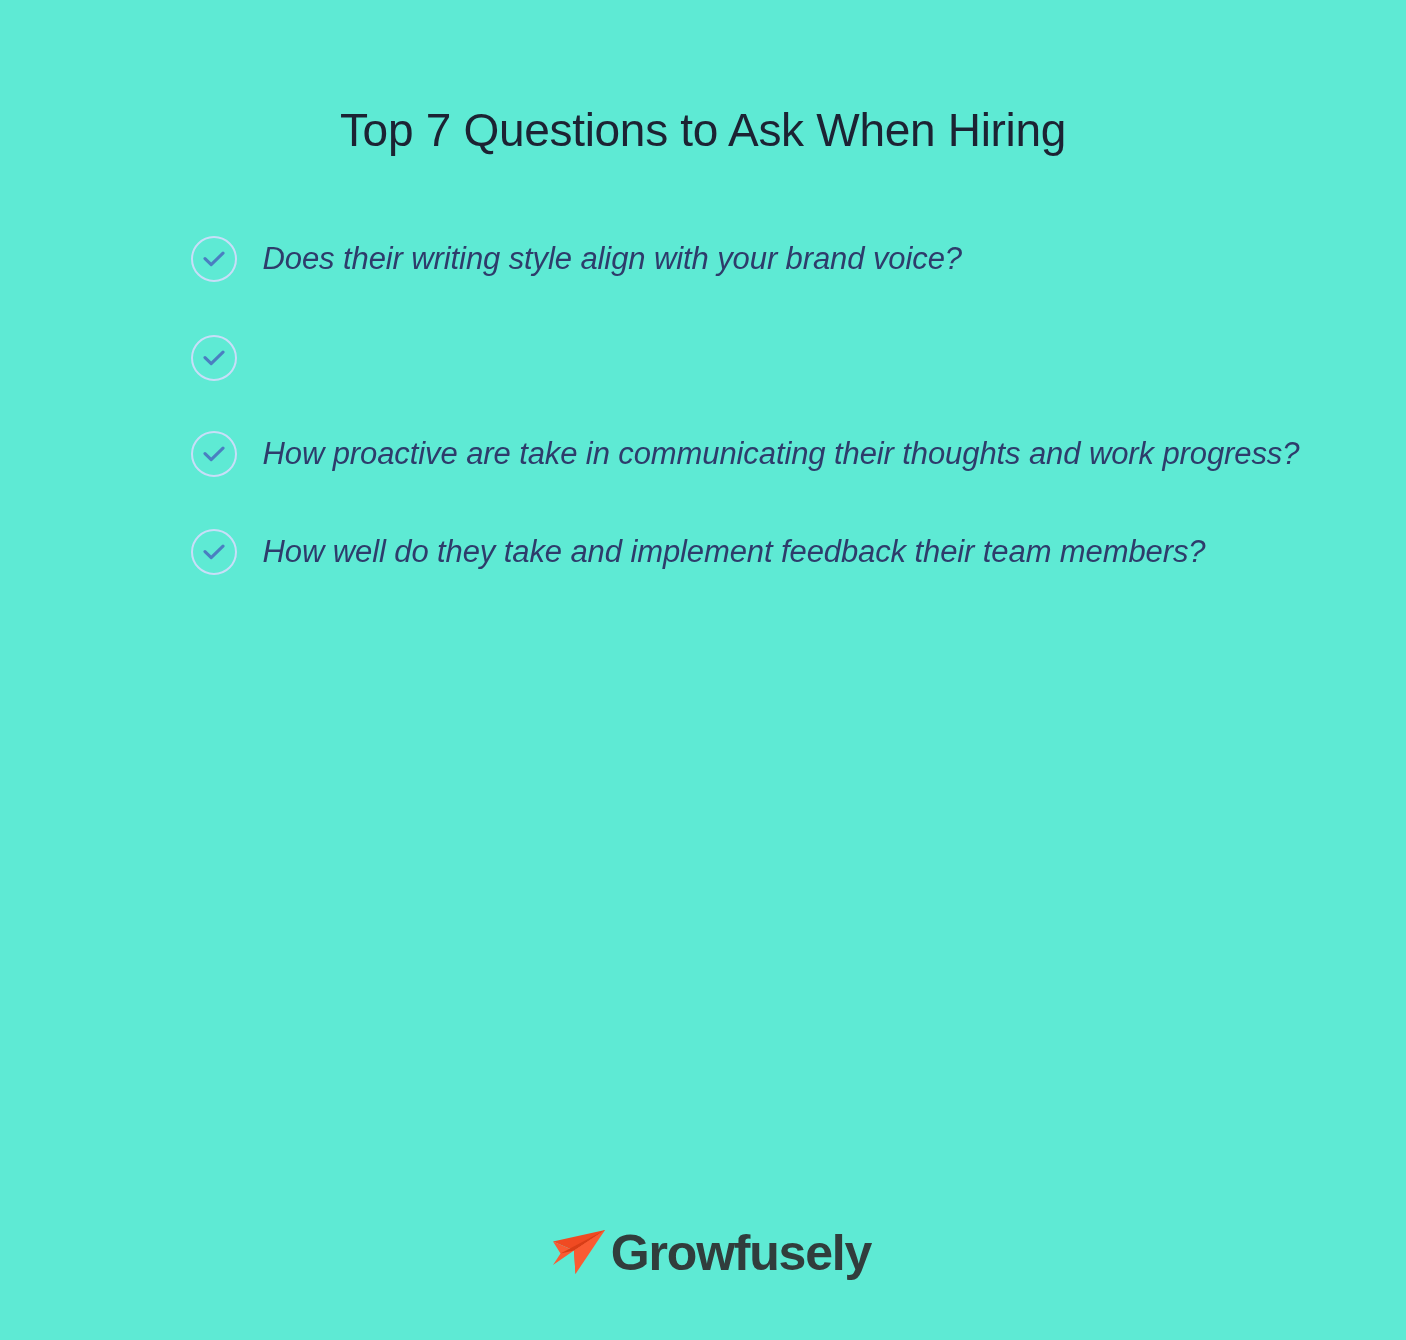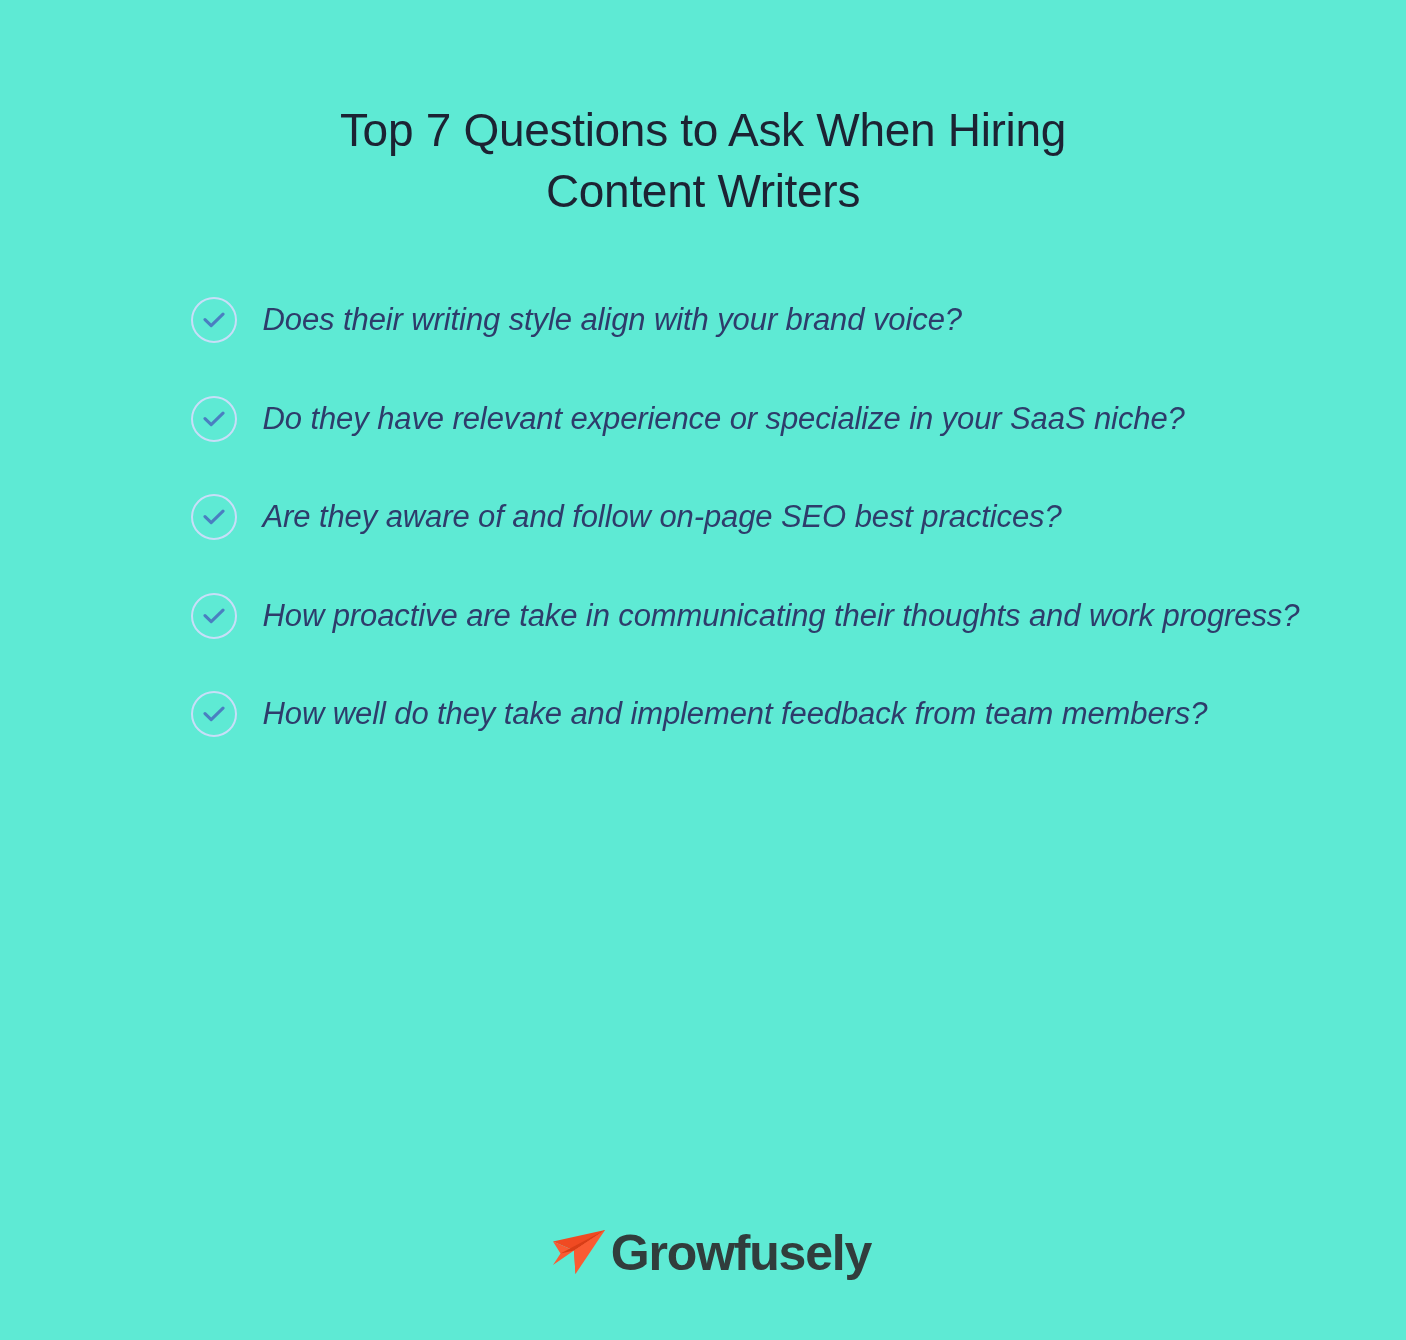--- a/index.html
+++ b/index.html
@@ -115,70 +115,61 @@
     color: #313d3c;
     line-height: 1;
   }
 </style>
 </head>
 <body>
 
 <div class="infographic">
 
   <div class="title-block">
-    <h1 class="title"><span>Top 7 Questions to Ask When Hiring</span><br><span>Content Writers</span></h1>
+    <h1 class="title"><span>Top 7 Questions to Ask When Hiring</span><br></h1>
   </div>
 
   <ul class="questions">
 
     <li class="question-item">
       <span class="check-badge">
         <svg width="22" height="16" viewBox="0 0 22 16" fill="none" aria-hidden="true">
           <path d="M2 7.6 L8.2 13.6 L20 2.2" stroke="#4a7fc1" stroke-width="3.1" stroke-linecap="round" stroke-linejoin="round" fill="none"></path>
         </svg>
       </span>
       <span class="question-text">Does their writing style align with your brand voice?</span>
     </li>
 
     <li class="question-item">
       <span class="check-badge">
         <svg width="22" height="16" viewBox="0 0 22 16" fill="none" aria-hidden="true">
           <path d="M2 7.6 L8.2 13.6 L20 2.2" stroke="#4a7fc1" stroke-width="3.1" stroke-linecap="round" stroke-linejoin="round" fill="none"></path>
         </svg>
       </span>
-      <span class="question-text">Do they have relevant experience or specialize in your SaaS niche?</span>
     </li>
 
 
 
-    <li class="question-item">
-      <span class="check-badge">
-        <svg width="22" height="16" viewBox="0 0 22 16" fill="none" aria-hidden="true">
-          <path d="M2 7.6 L8.2 13.6 L20 2.2" stroke="#4a7fc1" stroke-width="3.1" stroke-linecap="round" stroke-linejoin="round" fill="none"></path>
-        </svg>
-      </span>
-      <span class="question-text">Are they aware of and follow on-page SEO best practices?</span>
-    </li>
 
     <li class="question-item">
       <span class="check-badge">
         <svg width="22" height="16" viewBox="0 0 22 16" fill="none" aria-hidden="true">
           <path d="M2 7.6 L8.2 13.6 L20 2.2" stroke="#4a7fc1" stroke-width="3.1" stroke-linecap="round" stroke-linejoin="round" fill="none"></path>
         </svg>
       </span>
       <span class="question-text">How proactive are take in communicating their thoughts and work progress?</span>
     </li>
 
     <li class="question-item">
       <span class="check-badge">
         <svg width="22" height="16" viewBox="0 0 22 16" fill="none" aria-hidden="true">
           <path d="M2 7.6 L8.2 13.6 L20 2.2" stroke="#4a7fc1" stroke-width="3.1" stroke-linecap="round" stroke-linejoin="round" fill="none"></path>
         </svg>
       </span>
-      <span class="question-text">How well do they take and implement feedback from team members?</span>
+      <span class="question-text">How well do they take and implement feedback their team members?</span>
     </li>
 
   </ul>
 
   <div class="brand">
     <svg class="brand-mark" viewBox="0 0 56 50" aria-hidden="true">
       <path d="M54 2 L23 22.5 L30 30 Z" fill="#fa5b33"></path>
       <path d="M54 2 L2 13.5 L23 22.5 Z" fill="#f04a22"></path>
       <path d="M23 22.5 L2 13.5 L9.5 25.5 L2 37 Z" fill="#fa5b33"></path>
       <path d="M54 2 L9.5 25.5 L23 22.5 Z" fill="#d93d17"></path>

